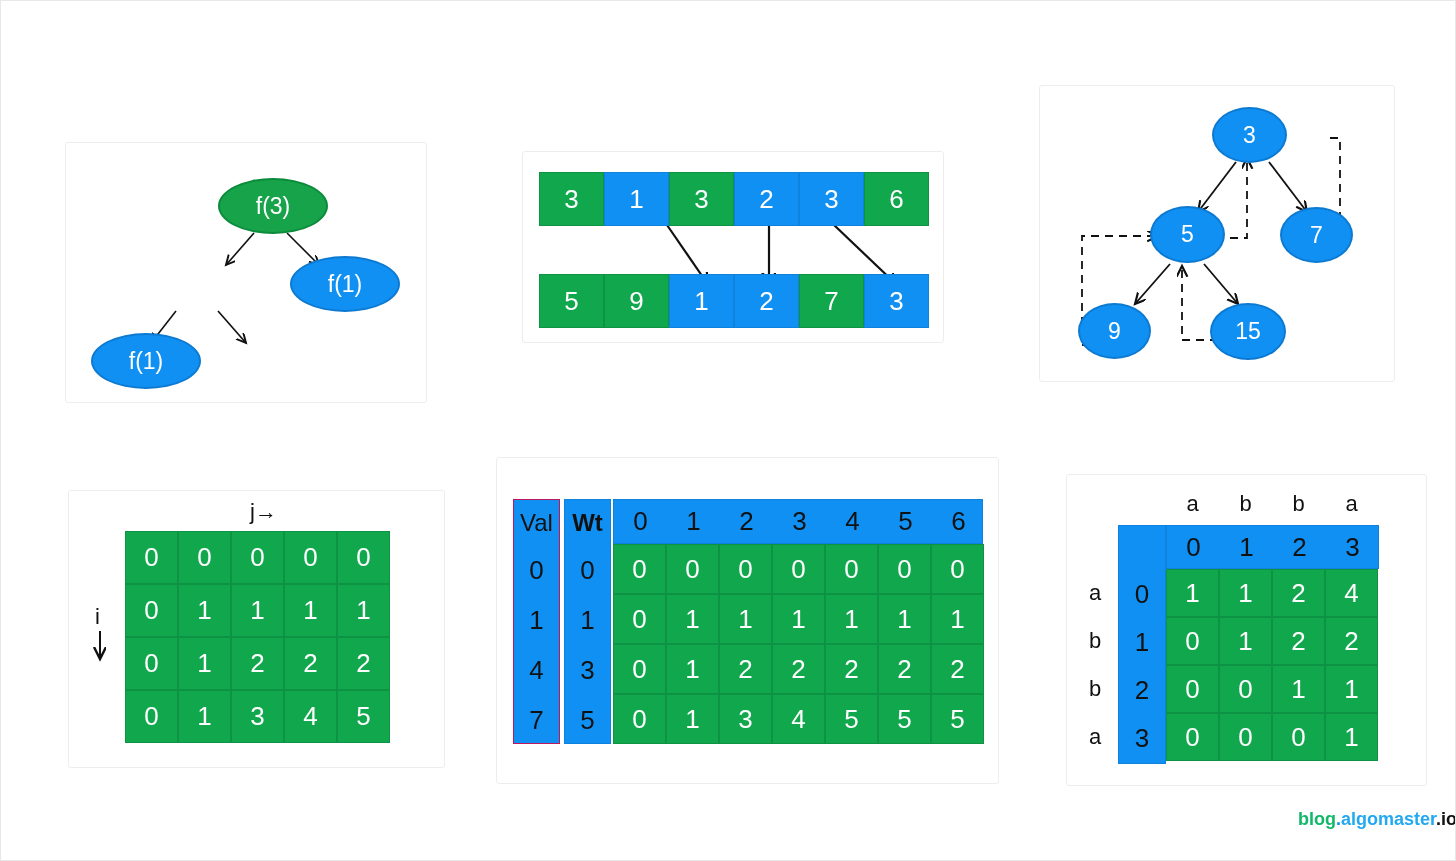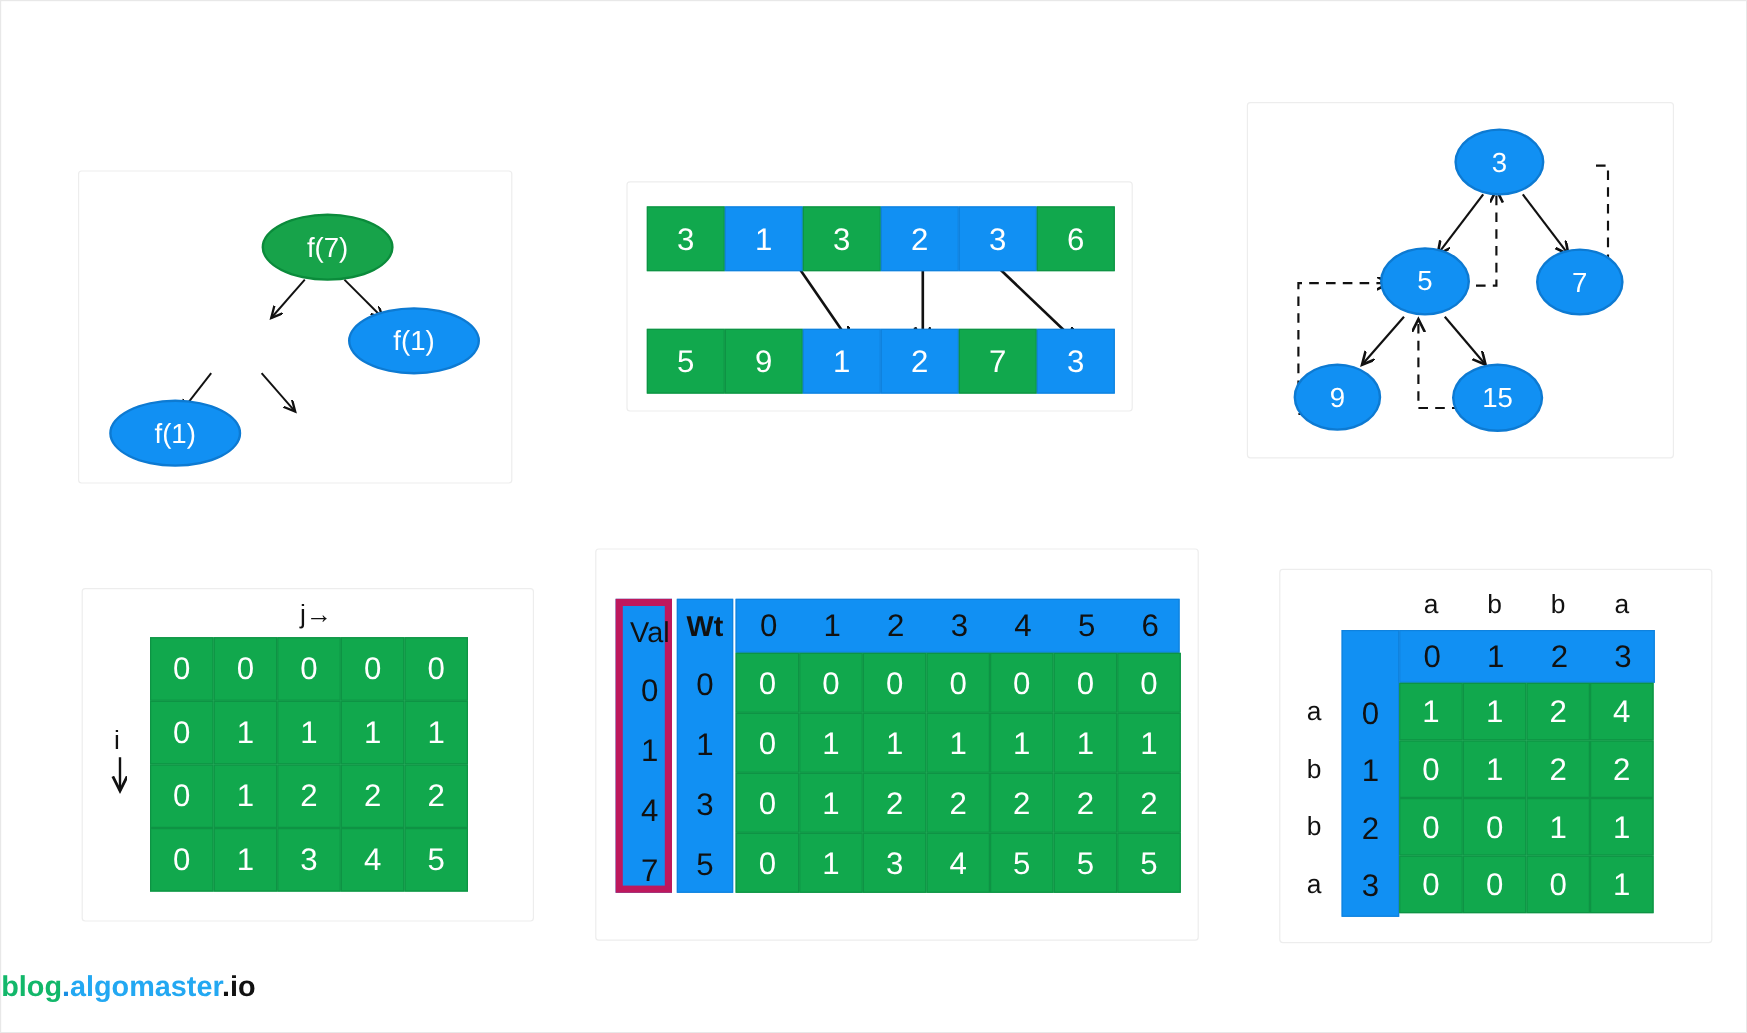--- a/index.html
+++ b/index.html
@@ -83,22 +83,22 @@
     color: #111;
     display: flex;
     align-items: center;
     justify-content: center;
   }
   #footer {
     position: absolute;
     left: 0;
     top: 808px;
     width: 1456px;
-    text-align: left;
-    font-size: 24px;
+    text-align: right;
+    font-size: 18px;
     font-weight: bold;
   }
   .f-blog { color: #12b76a; }
   .f-dot1 { color: #1a8fe3; }
   .f-algo { color: #23a8f2; }
   .f-io   { color: #111111; }
 </style>
 </head>
 <body>
 
@@ -112,21 +112,21 @@
           <path d="M0,0 L6,3 L0,6" fill="none" stroke="#111" stroke-width="1.2"></path>
         </marker>
       </defs>
       <path d="M188,90 L160,122" stroke="#111" stroke-width="1.6" fill="none" marker-end="url(#arrHead)"></path>
       <path d="M221,90 L253,122" stroke="#111" stroke-width="1.6" fill="none" marker-end="url(#arrHead)"></path>
       <path d="M110,168 L85,200" stroke="#111" stroke-width="1.6" fill="none" marker-end="url(#arrHead)"></path>
       <path d="M152,168 L180,200" stroke="#111" stroke-width="1.6" fill="none" marker-end="url(#arrHead)"></path>
     </svg>
 
     <div class="node green" style="left:152px; top:35px; width:110px; height:56px;">
-      <span>f(7)</span>
+      <span>f(3)</span>
     </div>
     <div class="node blue" style="left:224px; top:113px; width:110px; height:56px;">
       <span>f(1)</span>
     </div>
     <div class="node blue" style="left:25px; top:190px; width:110px; height:56px;">
       <span>f(1)</span>
     </div>
   </div>
 
   <div class="panel" style="left:521px; top:150px; width:422px; height:192px;">
@@ -271,21 +271,21 @@
           <span>4</span>
         </div>
         <div class="cell green" style="left: 268px; top: 199px; width: 53px; height: 53px;">
           <span>5</span>
         </div>
       </div>
   </div>
 
   <div class="panel" style="left:495px; top:456px; width:503px; height:327px;">
 
-    <div style="position:absolute; left:16px; top:41px; width:47px; height:245px; background:#1190f3; border:6px solid #be185d; box-sizing:border-box;">
+    <div style="position:absolute; left:16px; top:41px; width:47px; height:245px; background:#1190f3; border:1px solid #be185d; box-sizing:border-box;">
       <div class="cell hdr" style="left:0; top:0; width:45px; height:45px; border:none; background:transparent; font-size:24px;">
         <span>Val</span>
       </div>
       <div id="knap-val-cells">
           <div class="cell hdr" style="left: 0px; top: 45px; width: 45px; height: 50px; border: none; background: transparent;">
             <span>0</span>
           </div>
           <div class="cell hdr" style="left: 0px; top: 95px; width: 45px; height: 50px; border: none; background: transparent;">
             <span>1</span>
           </div>

